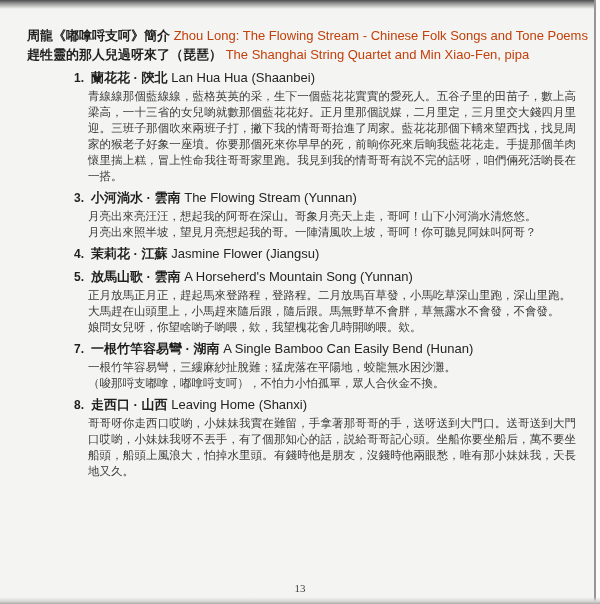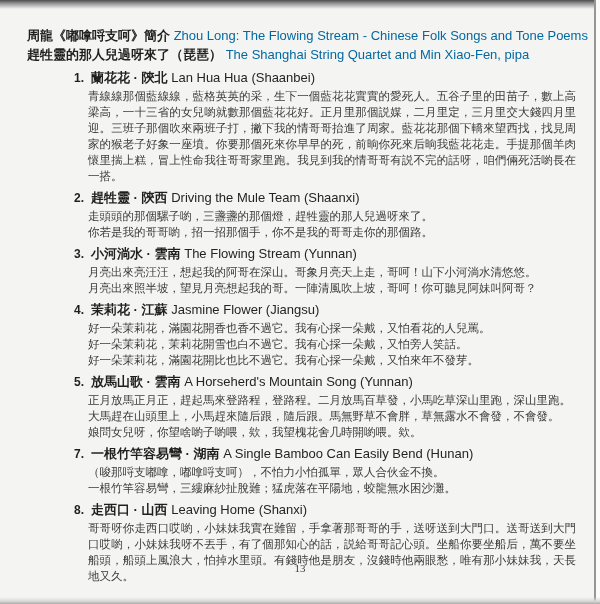--- a/index.html
+++ b/index.html
@@ -28,41 +28,41 @@
     background:linear-gradient(to top,#ababa9 0%,#d8d8d6 40%,rgba(244,244,242,0) 100%);
   }
   .content{
     position:absolute;left:27px;top:26px;width:549px;
   }
   .header-line{
     font-size:13px;line-height:19px;color:#1f1f1f;
     white-space:nowrap;
   }
   .hdr-zh{font-weight:bold;}
-  .hdr-en{font-weight:normal;color:#0369a1;}
+  .hdr-en{font-weight:normal;color:#c2410c;}
   .song-list{margin-top:5px;}
   .song{margin:0;}
   .song-title{
     font-size:13px;line-height:17px;margin-top:5px;margin-bottom:1px;
     color:#1f1f1f;white-space:nowrap;margin-left:47px;
   }
   .song-num{
     display:inline-block;width:17px;font-weight:bold;font-size:12px;
   }
   .song-zh{font-weight:bold;}
   .song-en{font-weight:normal;color:#242424;}
   .song-lyrics{
     margin-left:61px;margin-right:0;
   }
   .lyric-line{
     font-size:11.5px;line-height:16px;color:#3a3a3a;
     text-align:justify;
   }
   .page-number{
-    position:absolute;bottom:30px;left:0;width:100%;
+    position:absolute;bottom:10px;left:0;width:100%;
     text-align:center;font-size:11px;color:#3f3f3f;
     font-family:"Liberation Serif","DejaVu Serif",serif;
   }
 </style>
 </head>
 <body>
 
 <div class="page">
   <div class="scan-top"></div>
   <div class="scan-right-light"></div>
@@ -83,52 +83,37 @@
   <div class="song">
     <div class="song-title">
       <span class="song-num">1.</span><span class="song-zh">蘭花花 · 陝北</span>
       <span class="song-en">Lan Hua Hua (Shaanbei)</span>
     </div>
     <div class="song-lyrics">
             <div class="lyric-line">青線線那個藍線線，藍格英英的采，生下一個藍花花實實的愛死人。五谷子里的田苗子，數上高梁高，一十三省的女兒喲就數那個藍花花好。正月里那個説媒，二月里定，三月里交大錢四月里迎。三班子那個吹來兩班子打，撇下我的情哥哥抬進了周家。藍花花那個下轎來望西找，找見周家的猴老子好象一座墳。你要那個死來你早早的死，前晌你死來后晌我藍花花走。手提那個羊肉懷里揣上糕，冒上性命我往哥哥家里跑。我見到我的情哥哥有説不完的話呀，咱們倆死活喲長在一搭。</div>
           </div>
   </div>
 
-  <div class="song">
-    <div class="song-title">
-      <span class="song-num">2.</span><span class="song-zh">趕牲靈 · 陝西</span>
-      <span class="song-en">Driving the Mule Team (Shaanxi)</span>
-    </div>
-    <div class="song-lyrics">
-            <div class="lyric-line">走頭頭的那個騾子喲，三盞盞的那個燈，趕牲靈的那人兒過呀來了。</div>
-            <div class="lyric-line">你若是我的哥哥喲，招一招那個手，你不是我的哥哥走你的那個路。</div>
-          </div>
-  </div>
 
   <div class="song">
     <div class="song-title">
       <span class="song-num">3.</span><span class="song-zh">小河淌水 · 雲南</span>
       <span class="song-en">The Flowing Stream (Yunnan)</span>
     </div>
     <div class="song-lyrics">
             <div class="lyric-line">月亮出來亮汪汪，想起我的阿哥在深山。哥象月亮天上走，哥呵！山下小河淌水清悠悠。</div>
             <div class="lyric-line">月亮出來照半坡，望見月亮想起我的哥。一陣清風吹上坡，哥呵！你可聽見阿妹叫阿哥？</div>
           </div>
   </div>
 
   <div class="song">
     <div class="song-title">
       <span class="song-num">4.</span><span class="song-zh">茉莉花 · 江蘇</span>
       <span class="song-en">Jasmine Flower (Jiangsu)</span>
     </div>
-    <div class="song-lyrics">
-            <div class="lyric-line">好一朵茉莉花，滿園花開香也香不過它。我有心採一朵戴，又怕看花的人兒罵。</div>
-            <div class="lyric-line">好一朵茉莉花，茉莉花開雪也白不過它。我有心採一朵戴，又怕旁人笑話。</div>
-            <div class="lyric-line">好一朵茉莉花，滿園花開比也比不過它。我有心採一朵戴，又怕來年不發芽。</div>
-          </div>
   </div>
 
   <div class="song">
     <div class="song-title">
       <span class="song-num">5.</span><span class="song-zh">放馬山歌 · 雲南</span>
       <span class="song-en">A Horseherd's Mountain Song (Yunnan)</span>
     </div>
     <div class="song-lyrics">
             <div class="lyric-line">正月放馬正月正，趕起馬來登路程，登路程。二月放馬百草發，小馬吃草深山里跑，深山里跑。</div>
             <div class="lyric-line">大馬趕在山頭里上，小馬趕來隨后跟，隨后跟。馬無野草不會胖，草無露水不會發，不會發。</div>
@@ -140,22 +125,22 @@
             <div class="lyric-line">娘問女兒呀，你望啥喲子喲喂，欸，我望槐花舍几時開喲喂。欸。</div>
           </div>
   </div>
 
   <div class="song">
     <div class="song-title">
       <span class="song-num">7.</span><span class="song-zh">一根竹竿容易彎 · 湖南</span>
       <span class="song-en">A Single Bamboo Can Easily Bend (Hunan)</span>
     </div>
     <div class="song-lyrics">
+            <div class="lyric-line">一根竹竿容易彎，三縷麻紗扯脫難；猛虎落在平陽地，蛟龍無水困沙灘。</div>
             <div class="lyric-line">（唆那哷支嘟嗱，嘟嗱哷支呵），不怕力小怕孤單，眾人合伙金不換。</div>
-            <div class="lyric-line">一根竹竿容易彎，三縷麻紗扯脫難；猛虎落在平陽地，蛟龍無水困沙灘。</div>
           </div>
   </div>
 
   <div class="song">
     <div class="song-title">
       <span class="song-num">8.</span><span class="song-zh">走西口 · 山西</span>
       <span class="song-en">Leaving Home (Shanxi)</span>
     </div>
     <div class="song-lyrics">
             <div class="lyric-line">哥哥呀你走西口哎喲，小妹妹我實在難留，手拿著那哥哥的手，送呀送到大門口。送哥送到大門口哎喲，小妹妹我呀不丟手，有了個那知心的話，説給哥哥記心頭。坐船你要坐船后，萬不要坐船頭，船頭上風浪大，怕掉水里頭。有錢時他是朋友，沒錢時他兩眼愁，唯有那小妹妹我，天長地又久。</div>

